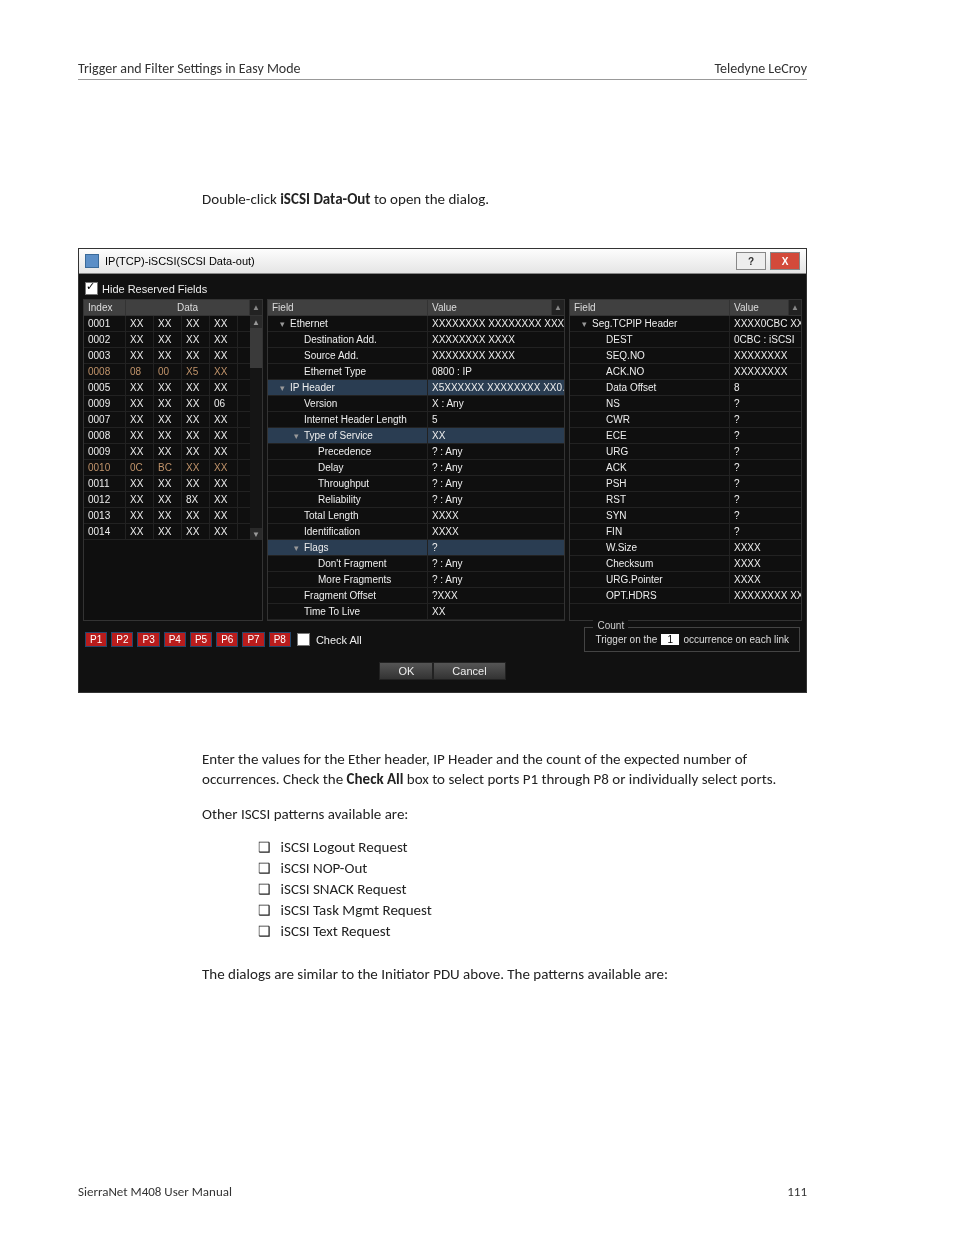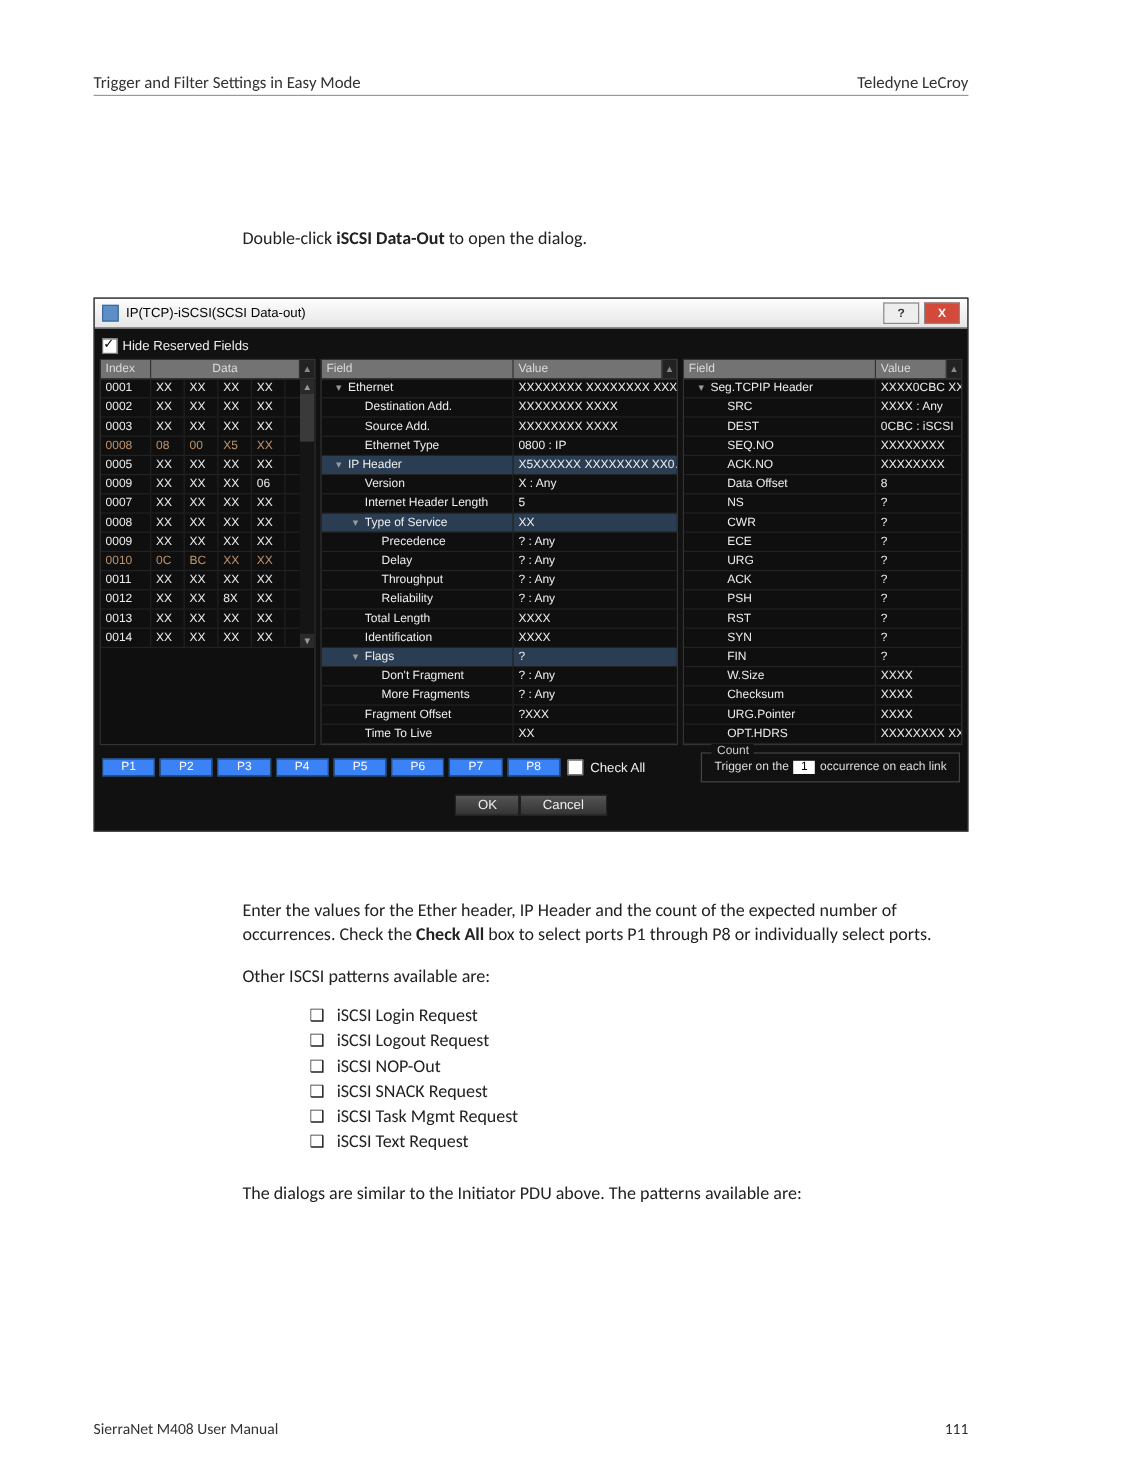--- a/index.html
+++ b/index.html
@@ -58,21 +58,21 @@
   .dlg-body { padding:4px 4px 8px 4px;}
   .hide-row { padding:4px 2px; display:flex;align-items:center;gap:4px;}
   .chk { width:11px;height:11px;background:#fff;border:1px solid #777;display:inline-block;position:relative;}
   .chk.checked::after{content:"✓";position:absolute;top:-3px;left:0;font-size:11px;color:#000;}
   .panes { display:flex; gap:4px;}
   .pane {
     border:1px solid #333;
     background:#0f0f0f;
     overflow:hidden;
   }
-  .pane .cols-head { display:flex; background:#737373;border-bottom:1px solid #333;font-size:10px;color:#dcdcdc;}
+  .pane .cols-head { display:flex; background:#404040;border-bottom:1px solid #333;font-size:10px;color:#dcdcdc;}
   .cell-h { padding:2px 4px;border-right:1px solid #333;box-sizing:border-box;}
   .scroll-head-btn{width:12px;background:#222;display:flex;align-items:center;justify-content:center;color:#888;font-size:8px;}
   .rows { }
   .row { display:flex;border-bottom:1px solid #222;font-size:10px;}
   .row span{padding:2px 4px;box-sizing:border-box;}
   .row.highlight span { color:#c1946b;}
   
   .c-idx{width:42px;border-right:1px solid #222;}
   .c-d{width:28px;border-right:1px solid #222;text-align:left;}
   .scrollbar-v{width:12px;background:#1c1c1c;display:flex;flex-direction:column;}
@@ -85,21 +85,21 @@
   .tcell-f{padding:2px 4px;box-sizing:border-box;border-right:1px solid #222;white-space:nowrap;overflow:hidden;}
   .tcell-v{padding:2px 4px;box-sizing:border-box;white-space:nowrap;overflow:hidden;}
   .indent0{padding-left:12px;}
   .indent1{padding-left:26px;}
   .indent2{padding-left:40px;}
   .tree-caret{display:inline-block;width:10px;color:#999;font-size:9px;}
   .trow.hl .tcell-f,.trow.hl .tcell-v{background:#2a3d52;}
   
   .bottombar{display:flex;align-items:center;gap:6px;padding:6px 2px 0;}
   .ports{display:flex;gap:4px;}
-  .port{background:#3b82f6;color:#fff;font-size:10px;padding:1px 15px;border:1px solid #24466b;}
+  .port{background:#b91c1c;color:#fff;font-size:10px;padding:1px 4px;border:1px solid #24466b;}
   .count-box{margin-left:auto;border:1px solid #444;padding:6px 10px 6px 10px;font-size:10px;color:#ddd;display:flex;align-items:center;gap:4px;position:relative;}
   .count-box::before{content:attr(data-legend);position:absolute;top:-8px;left:8px;background:#111;padding:0 4px;font-size:10px;color:#ccc;}
   .num-in{width:18px;background:#fff;color:#000;text-align:center;font-size:10px;padding:0;}
   .okcancel{display:flex;gap:0;justify-content:center;padding:10px 0 4px;align-items:center;}
   .btn{background:linear-gradient(#555,#333);border:1px solid #222;color:#eee;font-size:11px;padding:2px 18px;cursor:pointer;}
 
   
   .bodytext{margin:56px 0 0 124px;font-size:15px;max-width:690px;}
   .bodytext p{margin:0 0 14px 0;line-height:1.35;}
   .bullets{margin:0 0 24px 56px;padding:0;list-style:none;font-size:15px;}
@@ -349,24 +349,20 @@
             <div class="cell-h" style="flex:1;">Value</div>
             <div class="scroll-head-btn">▲</div>
           </div>
           <div style="display:flex;">
             <div class="rows" id="right-rows" style="flex:1;">
                 <div class="trow">
                   <div class="tcell-f indent0" style="width:160px;"><span class="tree-caret">▾</span>Seg.TCPIP Header</div>
                   <div class="tcell-v" style="flex:1;">XXXX0CBC XXXXXXXX XXX…</div>
                 </div>
                 <div class="trow">
-                  <div class="tcell-f indent1" style="width:160px;"><span class="tree-caret"></span>SRC</div>
-                  <div class="tcell-v" style="flex:1;">XXXX : Any</div>
-                </div>
-                <div class="trow">
                   <div class="tcell-f indent1" style="width:160px;"><span class="tree-caret"></span>DEST</div>
                   <div class="tcell-v" style="flex:1;">0CBC : iSCSI</div>
                 </div>
                 <div class="trow">
                   <div class="tcell-f indent1" style="width:160px;"><span class="tree-caret"></span>SEQ.NO</div>
                   <div class="tcell-v" style="flex:1;">XXXXXXXX</div>
                 </div>
                 <div class="trow">
                   <div class="tcell-f indent1" style="width:160px;"><span class="tree-caret"></span>ACK.NO</div>
                   <div class="tcell-v" style="flex:1;">XXXXXXXX</div>
@@ -459,21 +455,20 @@
       </div>
     </div>
   </div>
 
   <div class="bodytext">
     <p>
       <span>Enter the values for the Ether header, IP Header and the count of the expected number of occurrences. Check the </span><span class="bold">Check All</span><span> box to select ports P1 through P8 or individually select ports.</span>
     </p>
     <p>Other ISCSI patterns available are:</p>
     <ul class="bullets" id="bul1">
-        <li>iSCSI Login Request</li>
         <li>iSCSI Logout Request</li>
         <li>iSCSI NOP-Out</li>
         <li>iSCSI SNACK Request</li>
         <li>iSCSI Task Mgmt Request</li>
         <li>iSCSI Text Request</li>
       </ul>
     <p style="margin-top:24px">The dialogs are similar to the Initiator PDU above. The patterns available are:</p>
   </div>
 
   <div class="footer-row">

